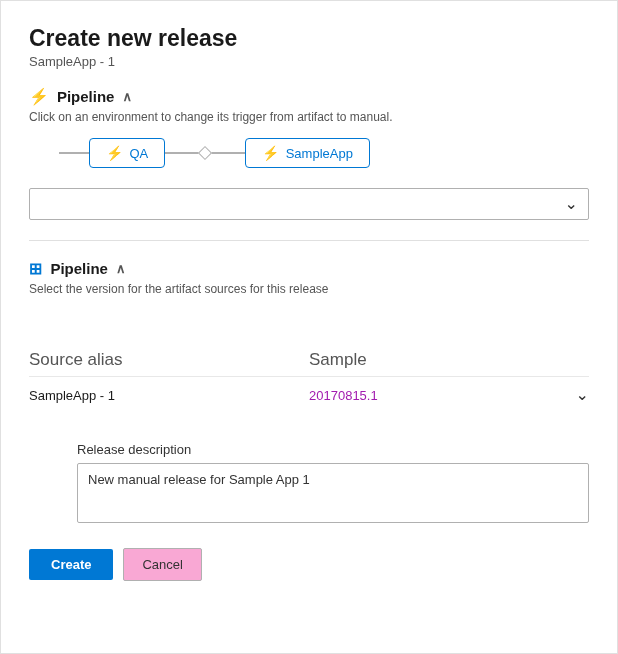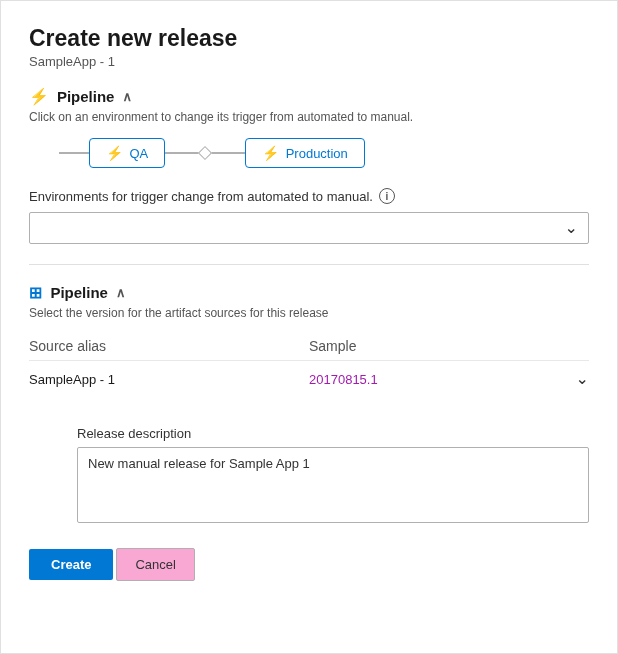--- a/index.html
+++ b/index.html
@@ -138,24 +138,25 @@
       font-size: 12px;
     }
     .artifacts-section {
       margin-top: 18px;
     }
     .artifact-table {
       width: 100%;
       margin-top: 8px;
     }
     .artifact-table .col-header {
-      font-size: 14px;
+      font-size: 17px;
       color: #555;
       padding: 4px 0 6px 0;
       font-weight: 400;
+      margin-top: 36px;
     }
     .artifact-row {
       display: flex;
       align-items: center;
       border-top: 1px solid #e8e8e8;
       padding: 10px 0;
     }
     .artifact-alias {
       flex: 1;
       font-size: 13px;
@@ -186,26 +187,26 @@
     }
     .release-desc-textarea {
       width: 100%;
       border: 1px solid #b0b0b0;
       border-radius: 2px;
       padding: 8px 10px;
       font-size: 13px;
       font-family: 'Segoe UI', Arial, sans-serif;
       color: #333;
       resize: none;
-      height: 76px;
+      height: 60px;
       outline: none;
     }
     .actions {
       display: flex;
-      gap: 3px;
+      gap: 10px;
       margin-top: 22px;
       align-items: center;
     }
     .btn-create {
       background: #0078d4;
       color: #fff;
       border: none;
       border-radius: 2px;
       padding: 8px 22px;
       font-size: 13px;
@@ -244,43 +245,39 @@
 
   <div class="panel-title">Create new release</div>
   <div class="panel-subtitle">SampleApp - 1</div>
 
   <div class="section">
     <div class="section-header">
       <span class="icon">⚡</span>
       <span>Pipeline</span>
       <span class="section-toggle">∧</span>
     </div>
-    <div class="section-hint">Click on an environment to change its trigger from automated to manual.</div>
+    <div class="section-hint">Click on an environment to change its trigger from artifact to manual.</div>
 
     <div class="pipeline-area">
       <div class="pipeline-line"></div>
       <div class="stage-box">
         <span class="stage-icon">⚡</span>
         <span>QA</span>
       </div>
       <div class="pipeline-connector">
         <div class="conn-line"></div>
         <div class="conn-diamond"></div>
         <div class="conn-line"></div>
       </div>
       <div class="stage-box">
         <span class="stage-icon">⚡</span>
-        <span>Production</span>
-      </div>
-    </div>
-
-    <div class="env-label">
-      <span>Environments for trigger change from automated to manual.</span>
-      <span class="info-icon">i</span>
-    </div>
+        <span>SampleApp</span>
+      </div>
+    </div>
+
     <div class="dropdown-box">
       <span class="chevron chevron-down"></span>
     </div>
   </div>
 
   <hr class="divider">
 
   <div class="artifacts-section">
     <div class="section-header">
       <span class="icon">⊞</span>

